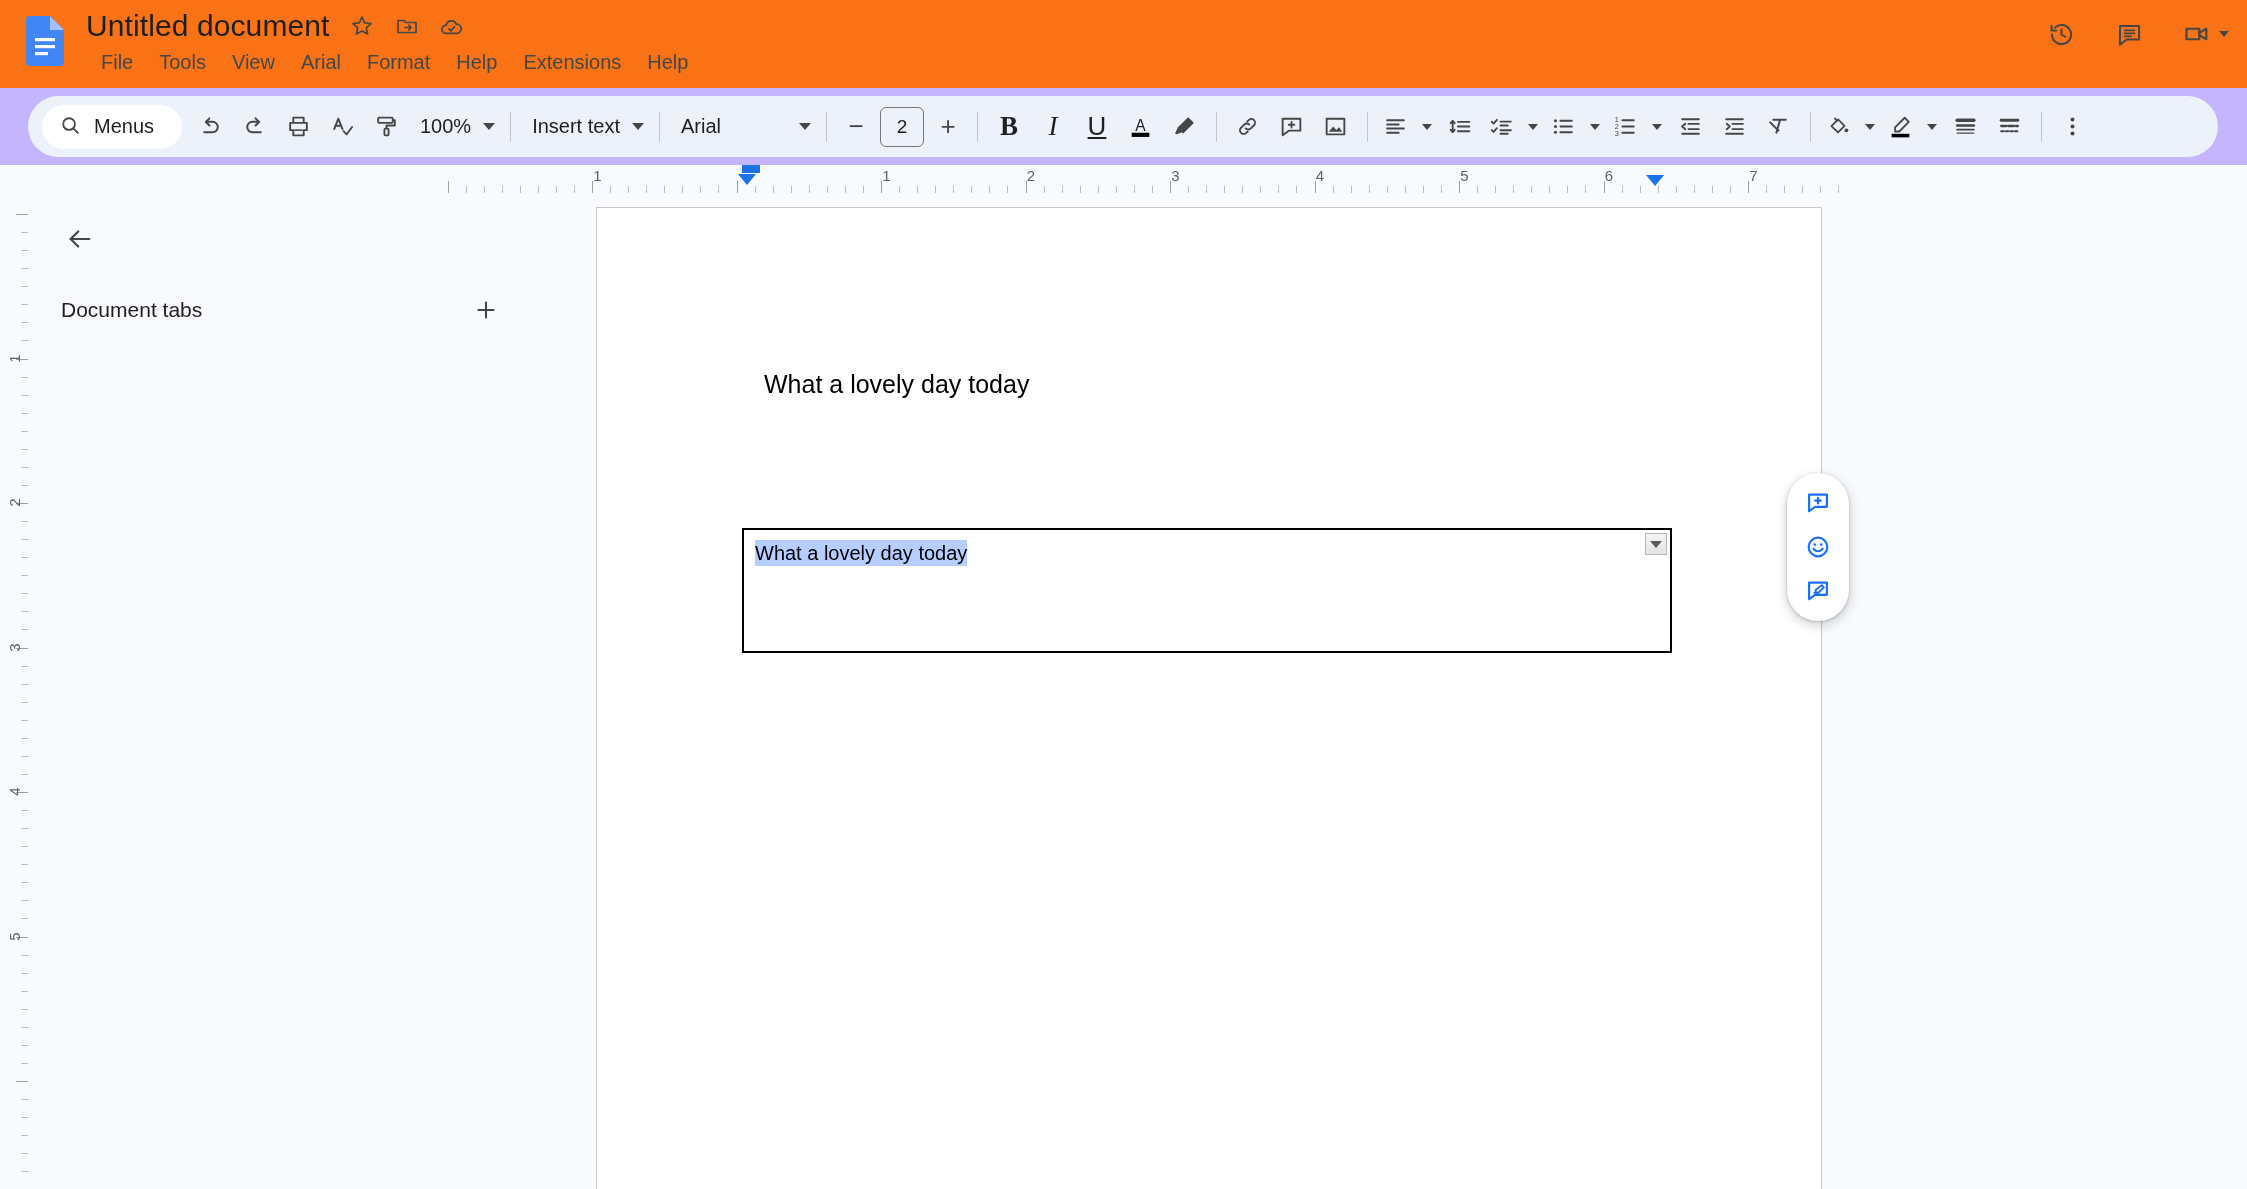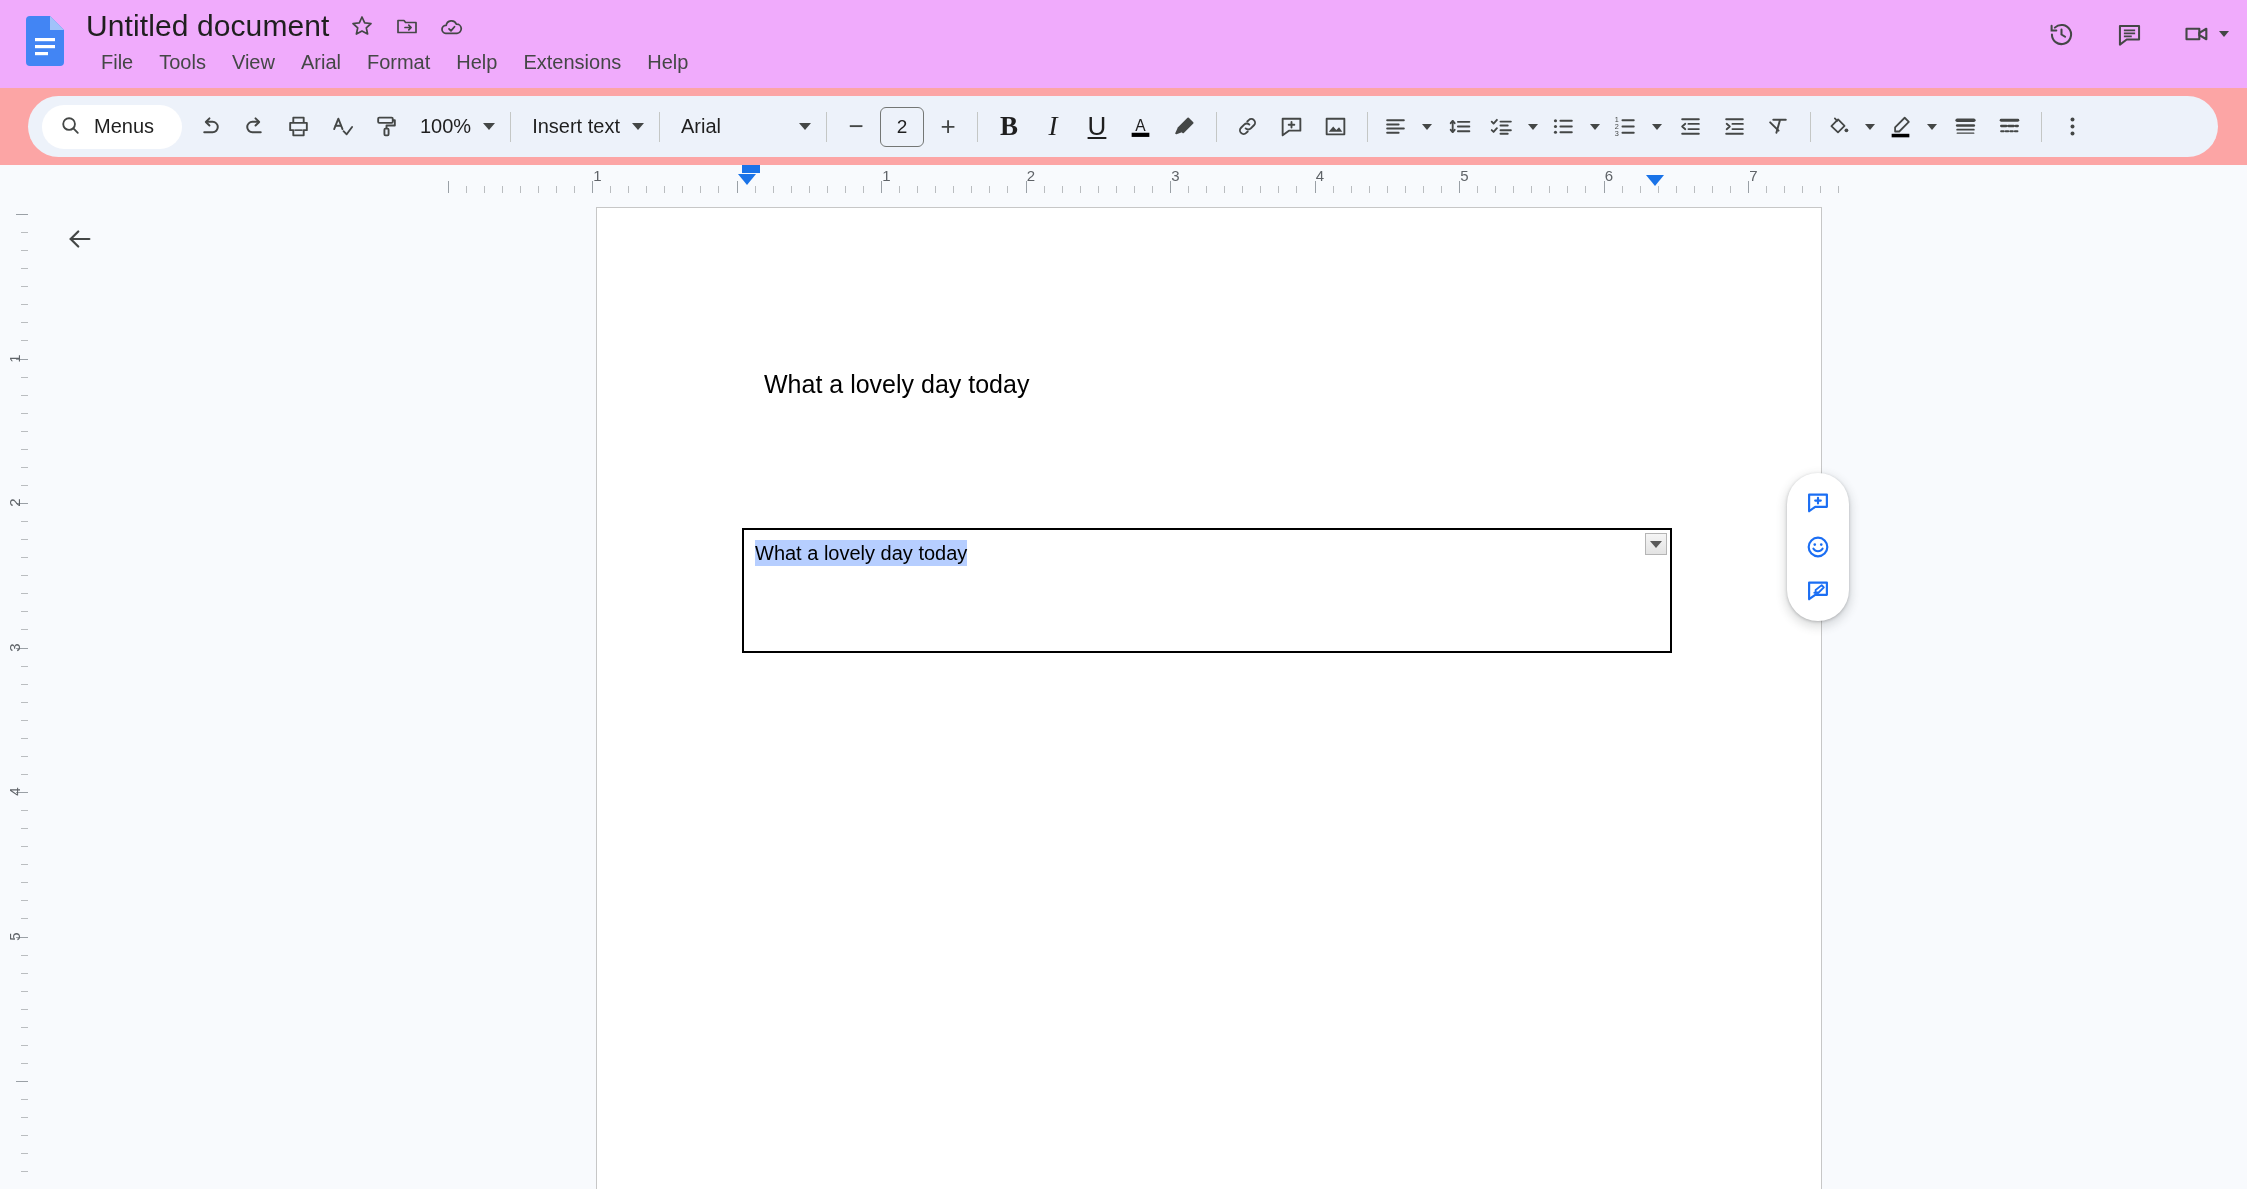--- a/index.html
+++ b/index.html
@@ -9,21 +9,21 @@
     font-family: "Liberation Sans", sans-serif;
     background: #ffffff;
     overflow: hidden;
     position: relative;
     color: #1f1f1f;
   }
 
   
   #header {
     position:absolute; left:0; top:0; width:2247px; height:88px;
-    background:#f0abfc;
+    background:#f97316;
     display:flex; align-items:flex-start;
   }
   #doc-logo { position:absolute; left:26px; top:16px; width:38px; height:50px; }
   #title-row { position:absolute; left:86px; top:8px; display:flex; align-items:center; gap:19px; }
   #doc-title {
     font-size:30px; color:#1f1f1f; letter-spacing:0.1px; line-height:36px;
     font-weight:400; white-space:nowrap;
   }
   .title-icon { width:26px; height:26px; display:inline-flex; align-items:center; justify-content:center; cursor:pointer; }
   #menubar { position:absolute; left:88px; top:47px; display:flex; gap:0px; }
@@ -32,21 +32,21 @@
     border-radius:4px; line-height:26px; white-space:nowrap;
   }
 
   #header-right { position:absolute; right:18px; top:14px; display:flex; align-items:center; gap:28px; }
   .hr-btn { width:40px; height:40px; display:flex; align-items:center; justify-content:center; cursor:pointer; border-radius:50%; }
   #meet-group { display:flex; align-items:center; gap:2px; }
 
   
   #toolbar {
     position:absolute; left:0; top:88px; width:2247px; height:77px;
-    background:#fca5a5;
+    background:#c4b5fd;
   }
   #toolbar-inner {
     position:absolute; left:28px; top:8px; width:2190px; height:61px;
     background:#edf2fa; border-radius:32px;
     display:flex; align-items:center; padding:0 14px;
   }
   .tb-btn {
     width:44px; height:44px; border-radius:50%;
     display:flex; align-items:center; justify-content:center;
     cursor:pointer; flex:none;
@@ -664,20 +664,28 @@
 
 <div id="sidebar">
 
   <div id="back-btn">
     <svg viewBox="0 0 24 24" width="28" height="28" fill="none" stroke="#444746" stroke-width="1.9" stroke-linecap="round" stroke-linejoin="round">
       <path d="M20 12H4"></path>
         <path d="M10.5 5.5L4 12l6.5 6.5"></path>
     </svg>
   </div>
 
+  <div id="tabs-head">
+    <span class="lbl">Document tabs</span>
+    <span id="add-tab">
+      <svg viewBox="0 0 24 24" width="26" height="26" stroke="#444746" stroke-width="1.9" stroke-linecap="round">
+        <path d="M12 5v14M5 12h14"></path>
+      </svg>
+    </span>
+  </div>
 
 
 </div>
 
 <div id="canvas">
   <div id="page">
 
     <div id="doc-heading">What a lovely day today</div>
 
     <div id="textbox">

